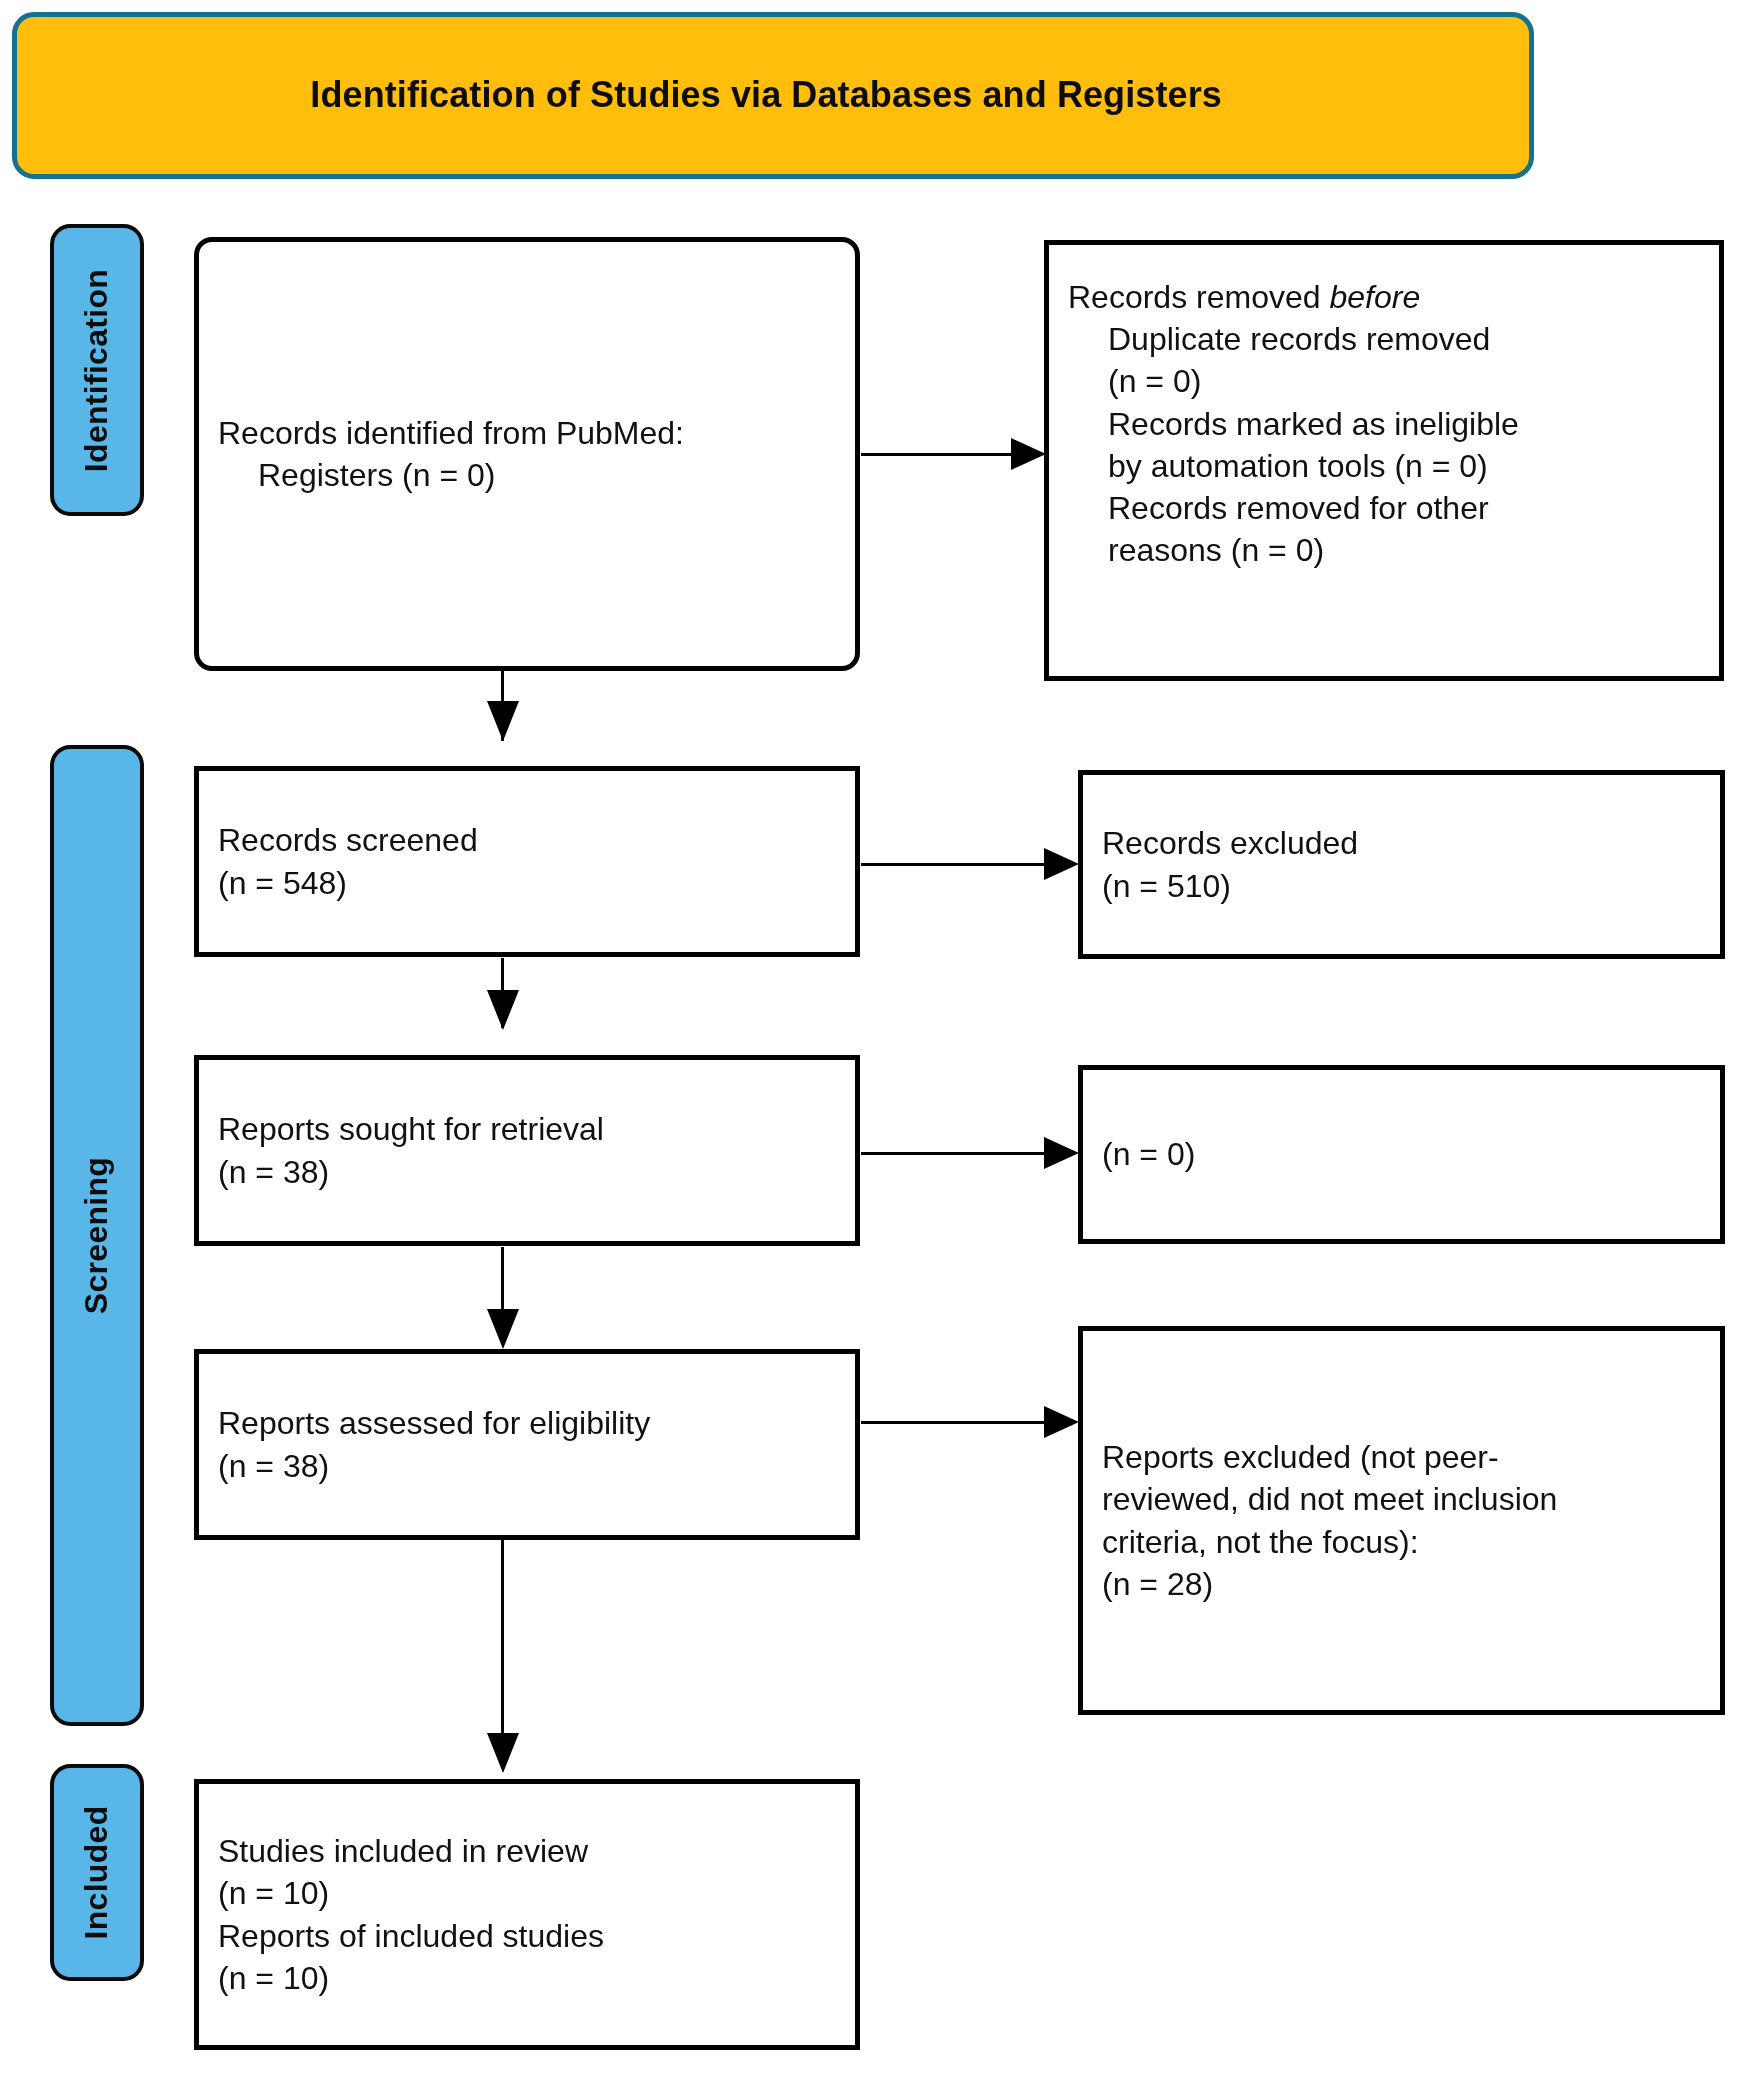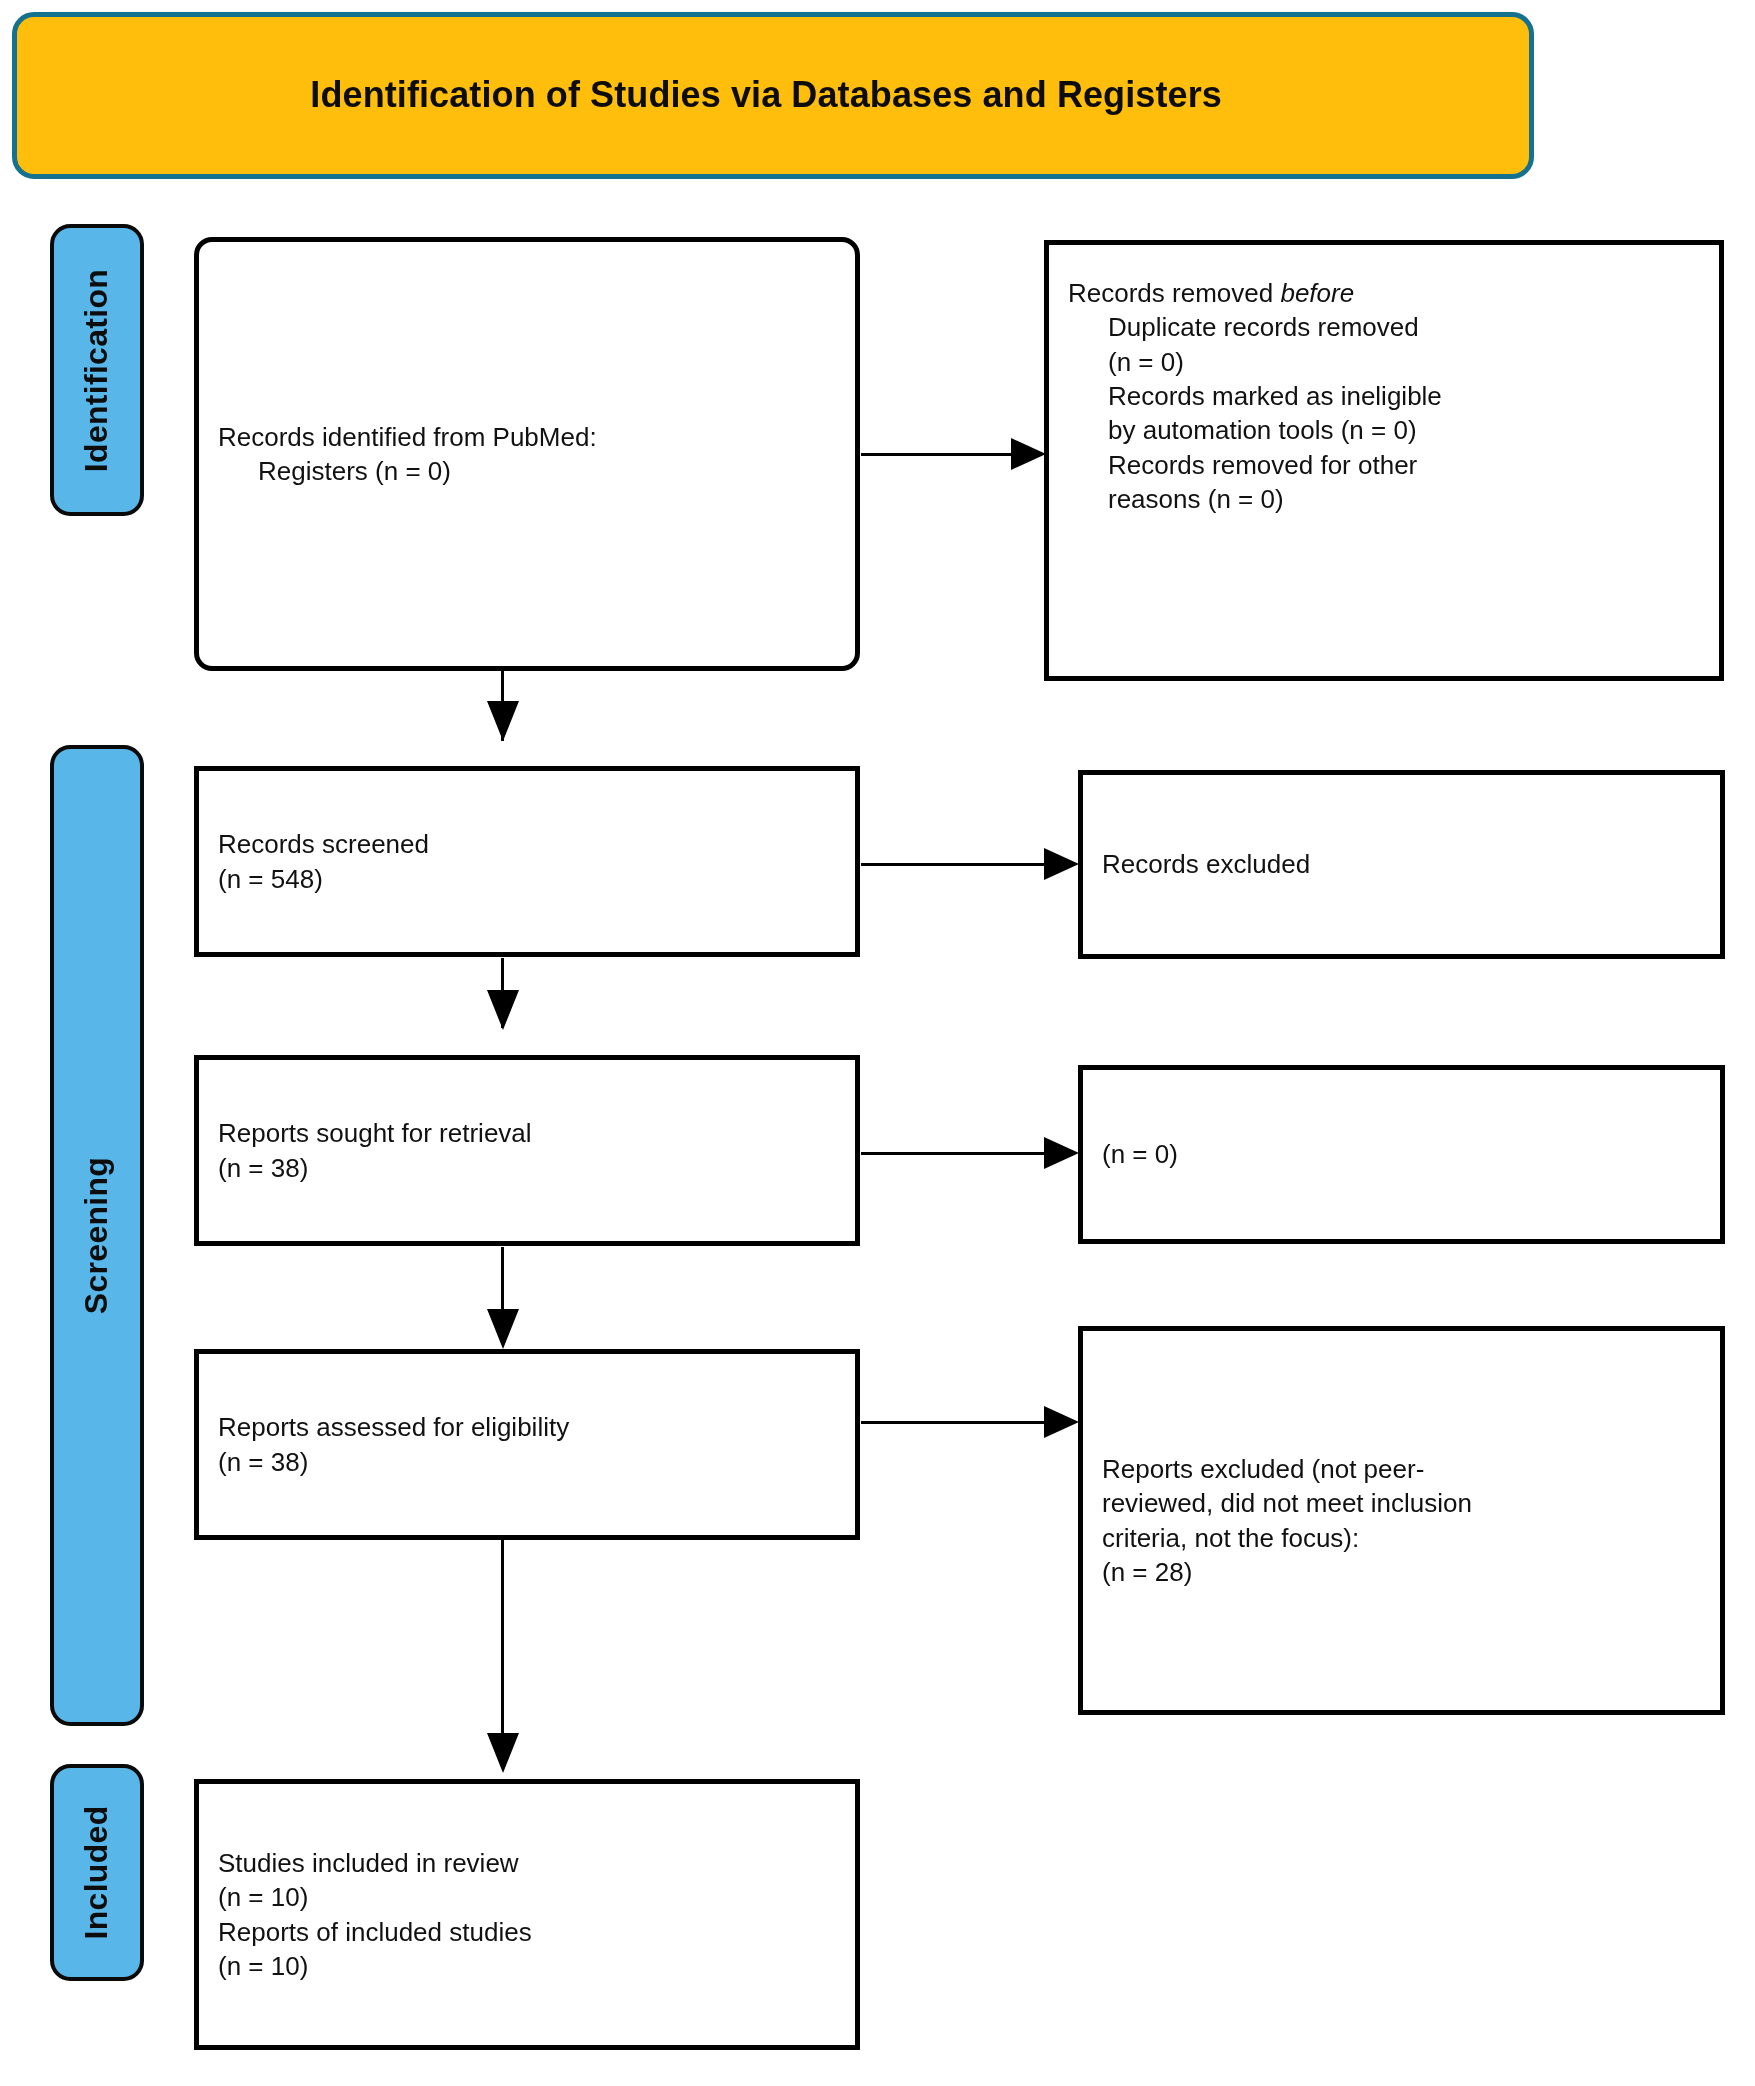--- a/index.html
+++ b/index.html
@@ -66,21 +66,21 @@
   
   .box {
     position: absolute;
     box-sizing: border-box;
     background: #ffffff;
     border: 5.1px solid #000000;
     display: flex;
     align-items: center;
   }
   .box-text {
-    font-size: 26px;
+    font-size: 32px;
     line-height: 1.32;
     color: #111111;
     padding: 0 19px;
     width: 100%;
   }
   .indent {
     padding-left: 40px;
   }
   .ital {
     font-style: italic;
@@ -163,20 +163,21 @@
   <div class="box" style="left:194px; top:766px; width:666px; height:191px;">
     <div class="box-text">
       <div>Records screened</div>
       <div>(n = 548)</div>
     </div>
   </div>
 
   <div class="box" style="left:1078px; top:770px; width:647px; height:189px;">
     <div class="box-text">
       <div>Records excluded</div>
+      <div>(n = 510)</div>
     </div>
   </div>
 
   <div class="hline" style="left:861px; top:863px; width:186px;"></div>
   <div class="arrow-right" style="left:1044px; top:848px;"></div>
 
   <div class="vline" style="left:501px; top:958px; width:3.2px; height:70px;"></div>
   <div class="arrow-down" style="left:487px; top:990px;"></div>
 
   <div class="box" style="left:194px; top:1055px; width:666px; height:191px;">

